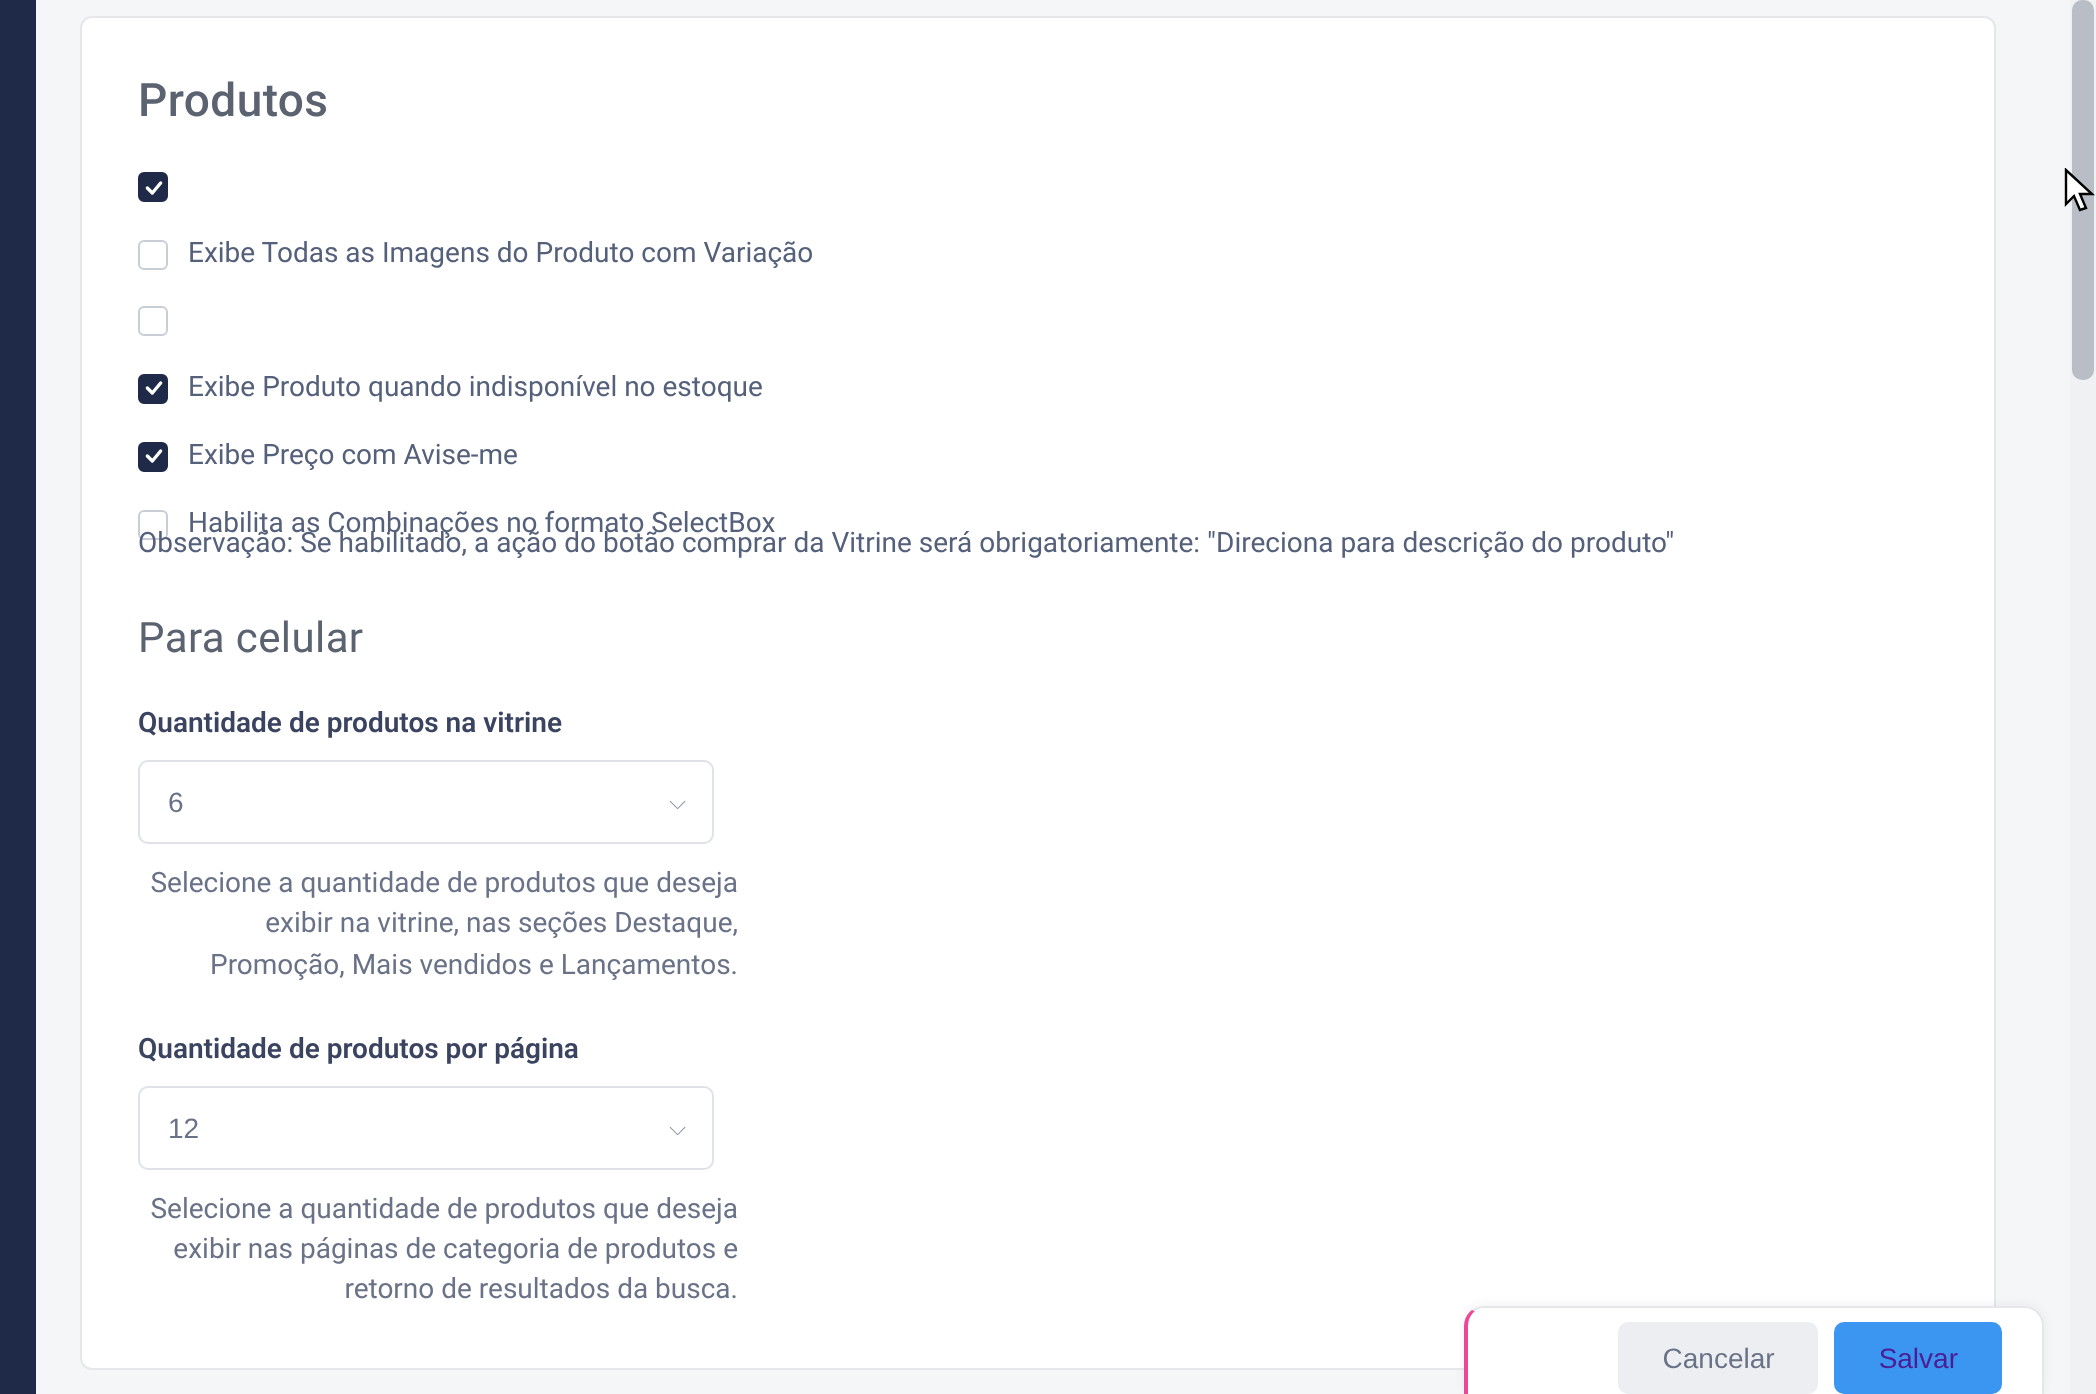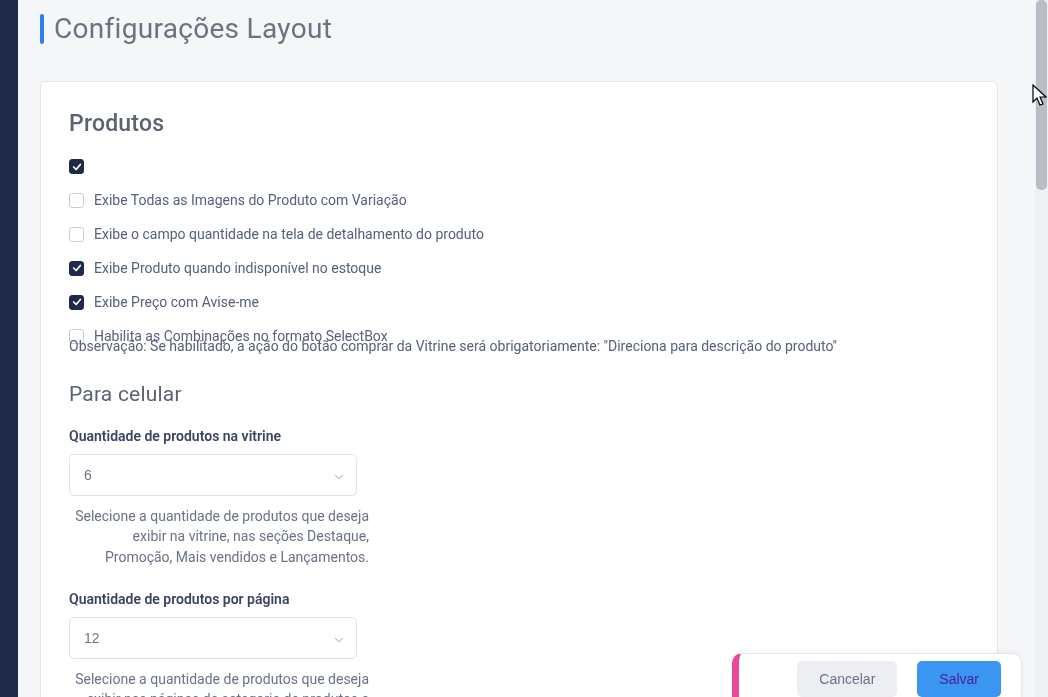--- a/index.html
+++ b/index.html
@@ -153,28 +153,28 @@
 
   
   .footer-bar {
     position: absolute;
     right: 26px;
     bottom: 0;
     width: 290px;
     height: 44px;
     background: #ffffff;
     border-top: 1px solid #e5e7eb;
-    border-left: 7px solid #ec4899;
+    border-left: 2px solid #ec4899;
     border-right: 1px solid #e5e7eb;
     border-radius: 10px 10px 0 0;
     box-shadow: 0 -1px 6px rgba(0,0,0,0.05);
     display: flex;
     align-items: center;
     justify-content: flex-end;
-    gap: 20px;
+    gap: 8px;
     padding: 6px 20px 0 20px;
   }
   .btn {
     height: 36px;
     padding: 0 22px;
     border-radius: 5px;
     font-size: 14px;
     font-weight: 500;
     border: none;
     cursor: pointer;
@@ -217,24 +217,20 @@
     pointer-events: none;
   }
 </style>
 </head>
 <body>
 
 <div class="left-edge"></div>
 
 <div class="content-wrap">
 
-  <div class="page-title-row">
-    <div class="title-bar"></div>
-    <h1 class="page-title">Configurações Layout</h1>
-  </div>
 
   <div class="card">
 
     <h2 class="section-title">Produtos</h2>
 
     <div class="check-row">
       <span class="chk checked">
         <svg viewBox="0 0 12 12">
             <path d="M2 6 L5 9 L10 3" stroke="#fff" stroke-width="2" fill="none" stroke-linecap="round" stroke-linejoin="round"></path>
           </svg>
@@ -245,21 +241,20 @@
       <span class="chk">
         
       </span>
       <span>Exibe Todas as Imagens do Produto com Variação</span>
     </div>
 
     <div class="check-row">
       <span class="chk">
         
       </span>
-      <span>Exibe o campo quantidade na tela de detalhamento do produto</span>
     </div>
 
     <div class="check-row">
       <span class="chk checked">
         <svg viewBox="0 0 12 12">
             <path d="M2 6 L5 9 L10 3" stroke="#fff" stroke-width="2" fill="none" stroke-linecap="round" stroke-linejoin="round"></path>
           </svg>
       </span>
       <span>Exibe Produto quando indisponível no estoque</span>
     </div>

